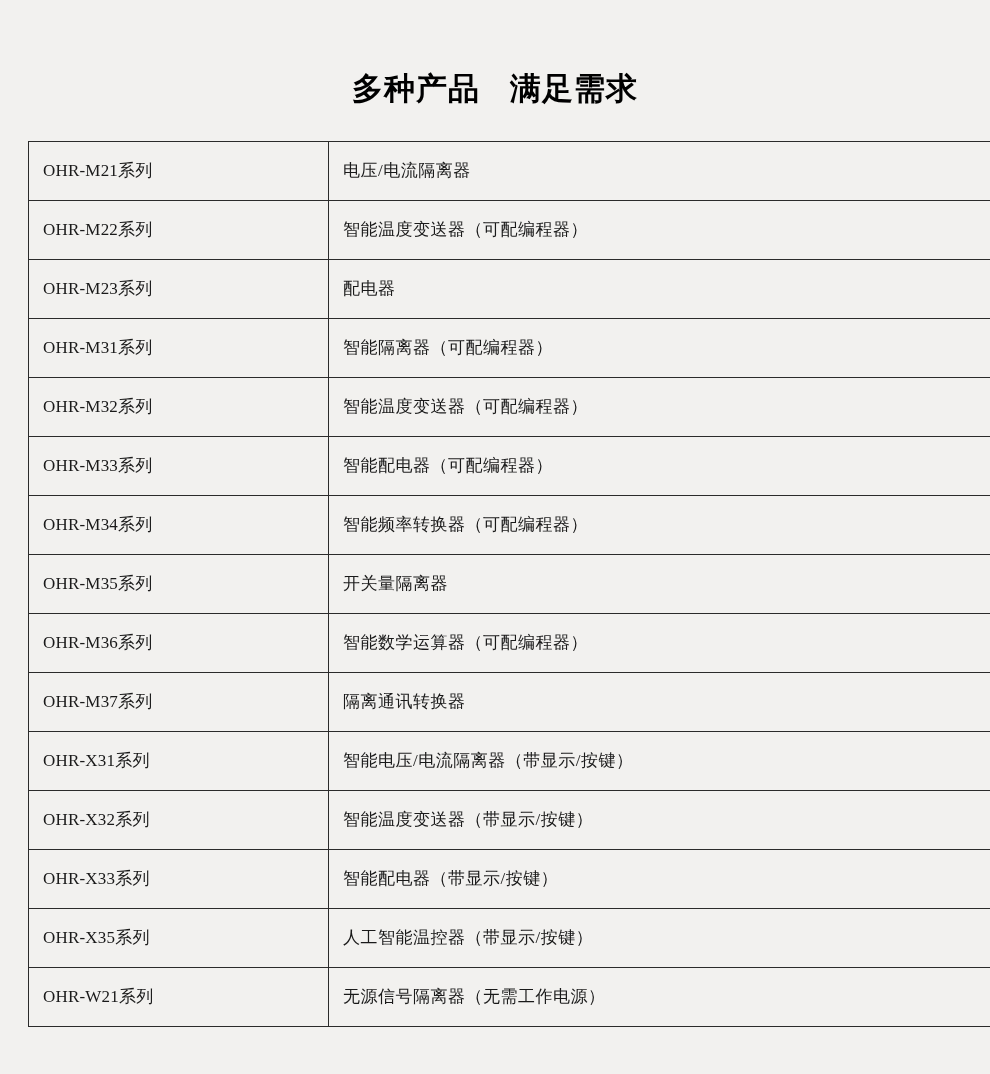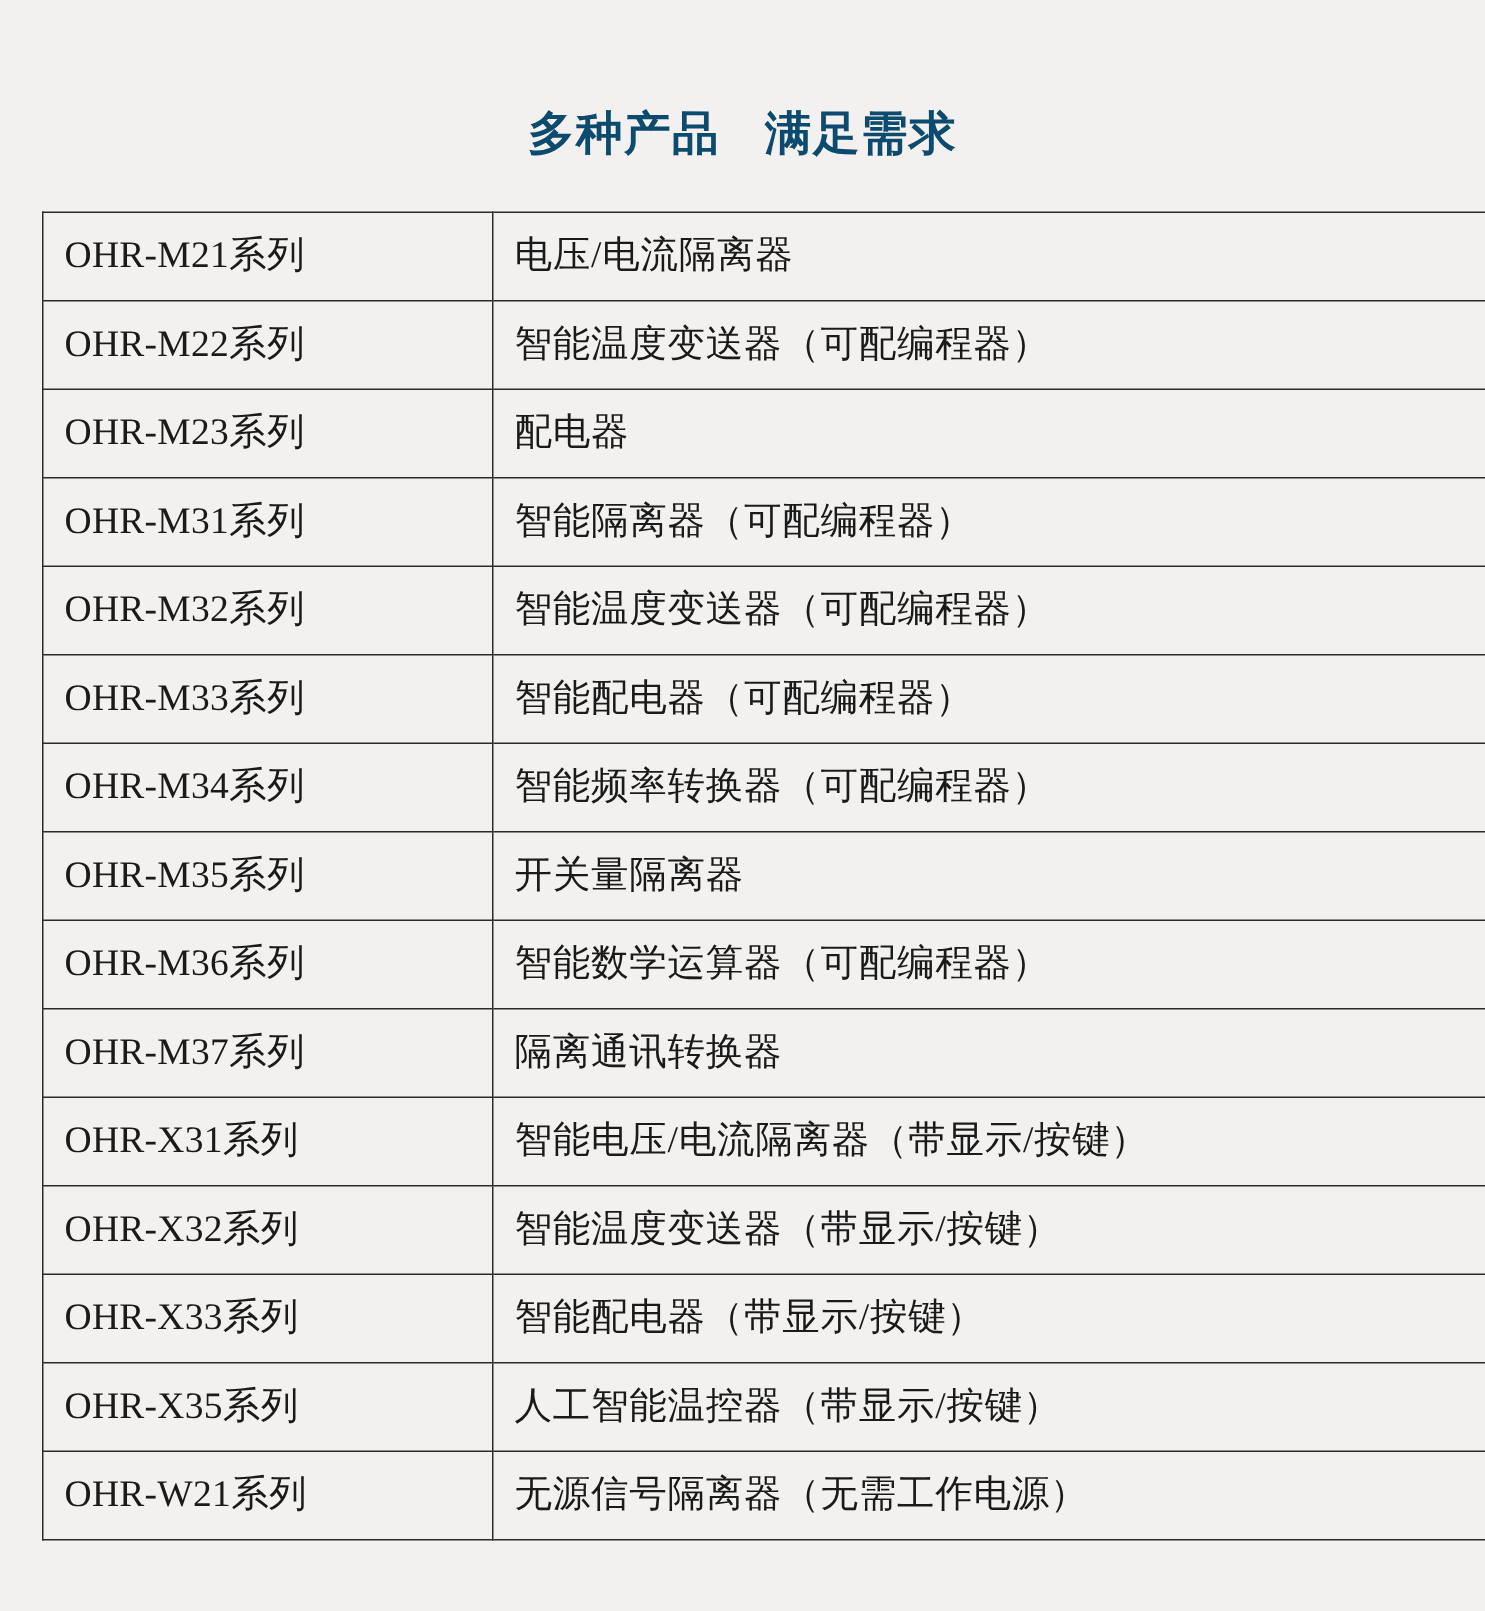--- a/index.html
+++ b/index.html
@@ -21,42 +21,42 @@
     box-sizing: border-box;
   }
   .title {
     text-align: center;
     font-size: 31px;
     font-weight: bold;
     letter-spacing: 1px;
     padding-top: 70px;
     padding-bottom: 0;
     line-height: 1.2;
-    color: #0c4a6e;
+    color: #000000;
     font-family: "Liberation Sans", "DejaVu Sans", sans-serif;
   }
   .title .gap {
     display: inline-block;
     width: 30px;
   }
   .table-wrap {
     margin: 34px 28px 0 28px;
   }
   table.product-table {
     border-collapse: collapse;
     width: 934px;
     table-layout: fixed;
     background: transparent;
   }
   table.product-table td {
     border: 1px solid #2b2b2b;
     height: 58px;
     vertical-align: middle;
     padding: 0 0 0 14px;
-    font-size: 25px;
+    font-size: 17px;
     line-height: 1.1;
     white-space: nowrap;
     overflow: hidden;
   }
   td.code-cell {
     width: 285px;
     font-family: "Liberation Serif", "DejaVu Serif", serif;
     letter-spacing: 0.2px;
   }
   td.desc-cell {

